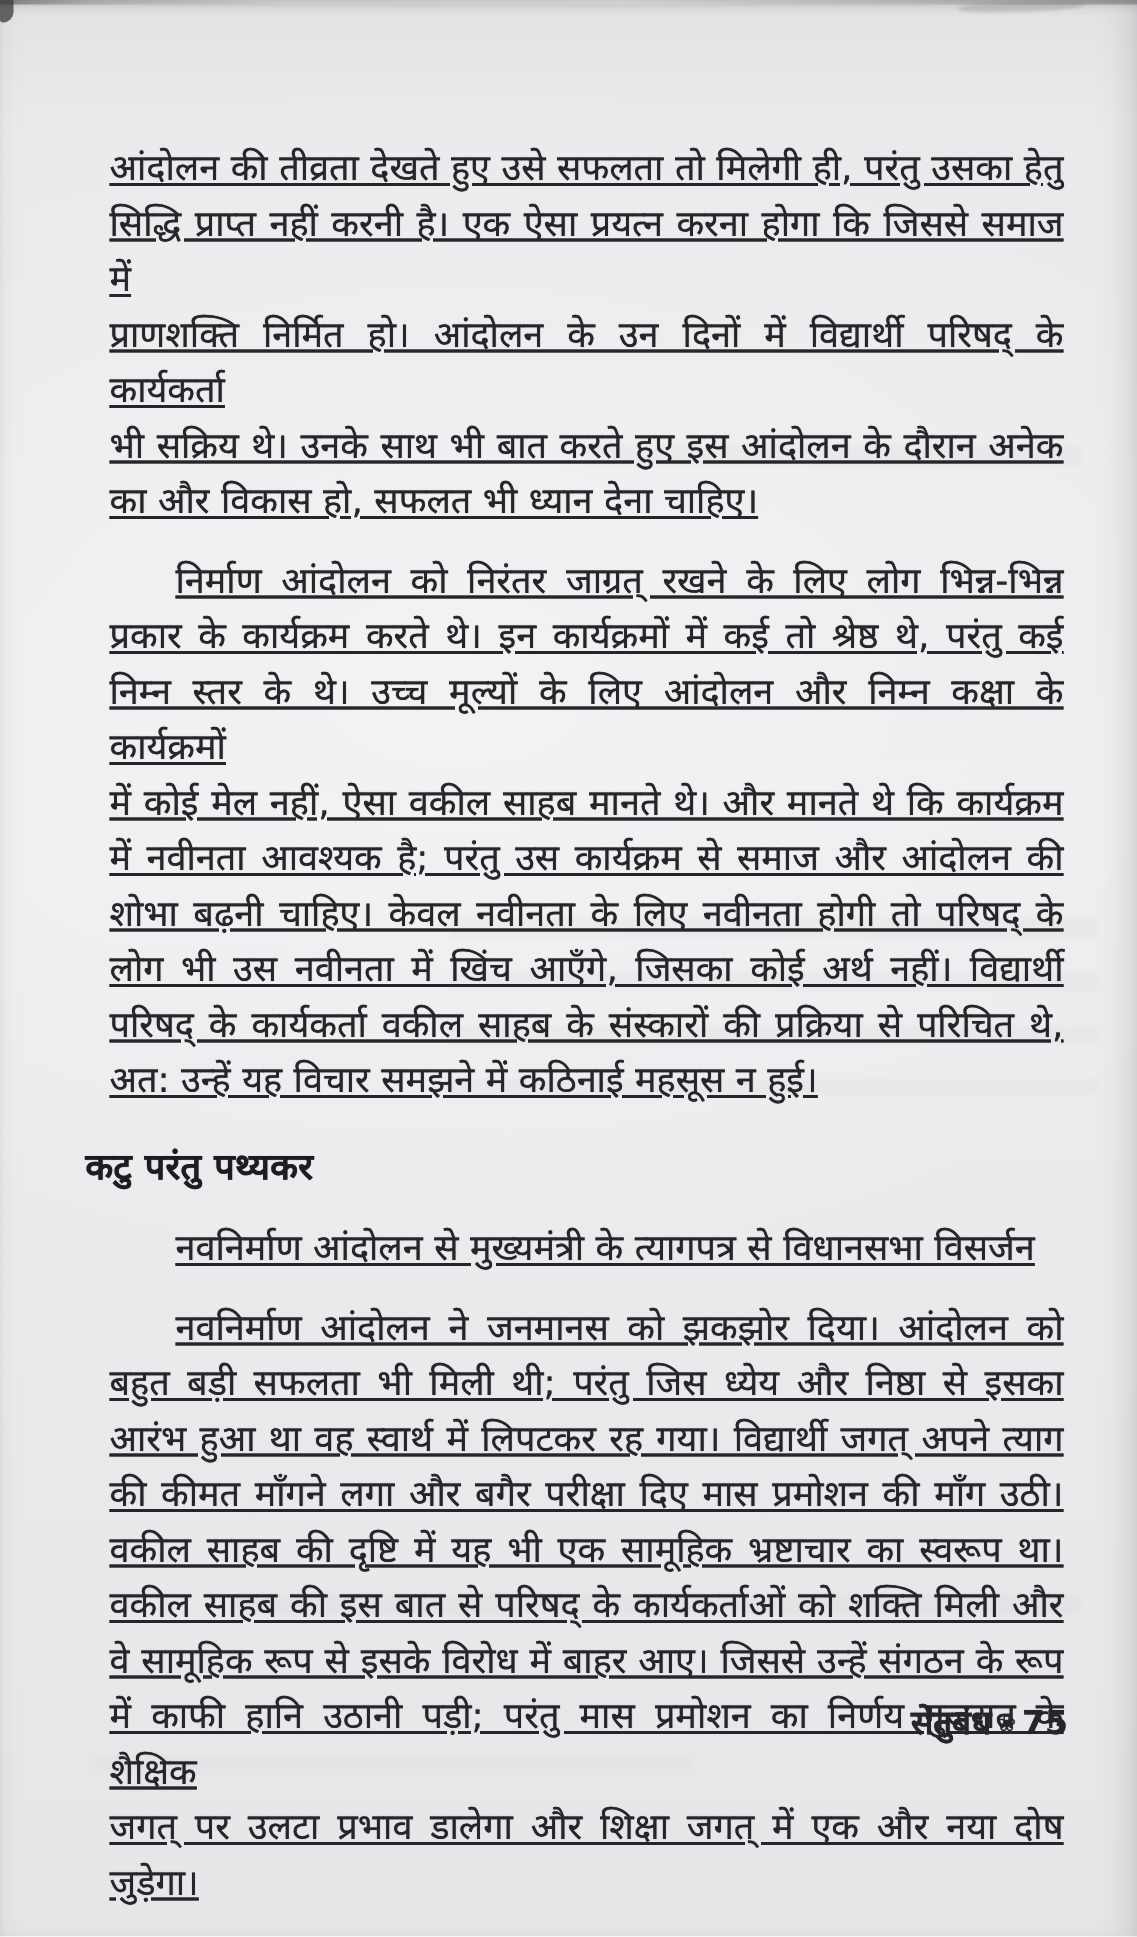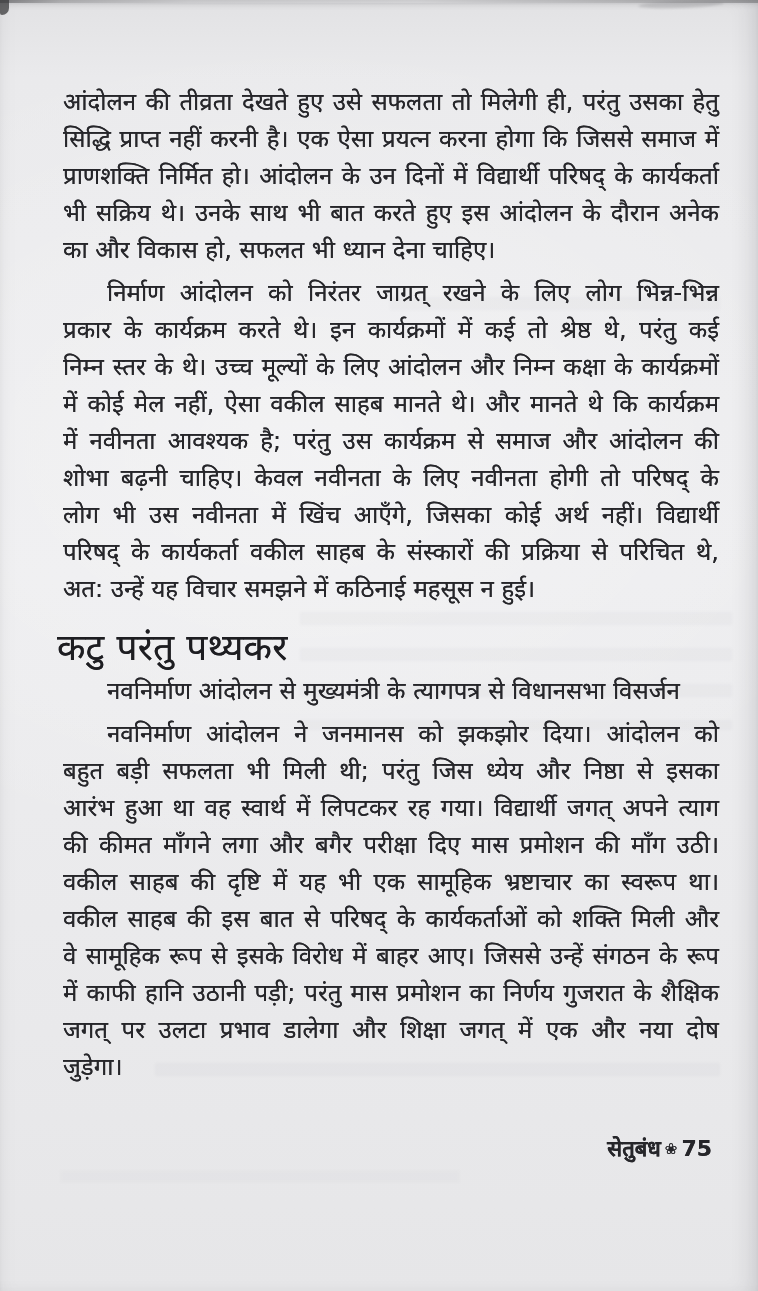--- a/index.html
+++ b/index.html
@@ -47,27 +47,27 @@
   .bleed-2 { top: 612px; left: 300px; width: 432px; height: 118px; }
   .bleed-3 { top: 1063px; left: 155px; width: 565px; height: 22px; }
   .bleed-4 { top: 1170px; left: 60px; width: 400px; height: 20px; opacity: 0.04; }
 
   .text-block {
     position: absolute; top: 78px; left: 57px; width: 668px;
     color: #26262a;
     font-size: 24px; line-height: 37px;
     text-shadow: 0 0 0.5px rgba(38,38,42,0.85);
   }
-  .para { margin: 6px; }
+  .para { margin: 16px; text-decoration: underline; }
   .line { text-align: justify; text-align-last: justify; white-space: normal; }
   .line.last { text-align-last: left; }
   .line.indent { text-indent: 44px; }
   .heading {
     margin-top: 20px;
-    font-size: 37px; font-weight: normal; line-height: 39px;
+    font-size: 24px; font-weight: bold; line-height: 39px;
     color: #1d1d21;
     letter-spacing: 0.2px;
   }
   .footer {
     position: absolute; top: 1132px; right: 46px;
     font-size: 22px; color: #26262a;
     text-shadow: 0 0 0.5px rgba(38,38,42,0.85);
   }
   .footer .title { font-weight: bold; margin-top: 28px; }
   .footer .ornament { font-size: 15px; vertical-align: 2px; padding: 0 4px; }

